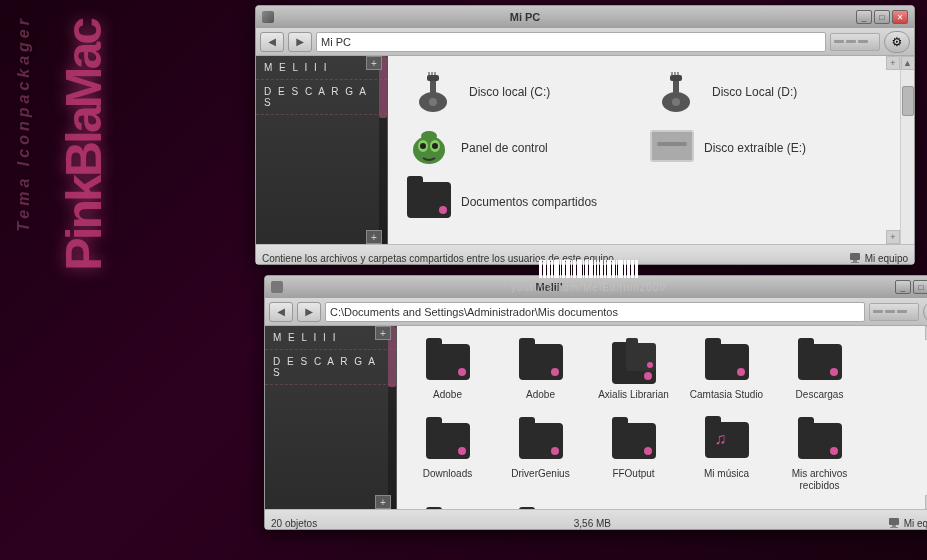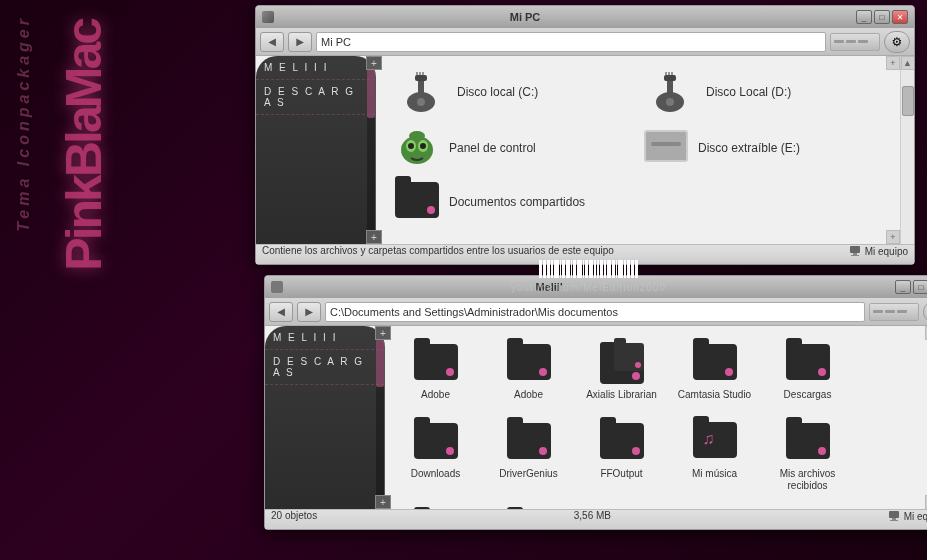--- a/index.html
+++ b/index.html
@@ -150,28 +150,27 @@
       border: 1px solid #999;
       border-radius: 12px;
       cursor: pointer;
       display: flex;
       align-items: center;
       justify-content: center;
       font-size: 12px;
     }
 
     .sidebar {
-      width: 120px;
+      width: 132px;
       background: linear-gradient(to bottom, #3a3a3a, #2a2a2a);
       border-right: 1px solid #555;
       display: flex;
       flex-direction: column;
       position: relative;
       flex-shrink: 0;
-      border-radius: 21px;
     }
 
     .sidebar-item {
       color: #ddd;
       font-size: 10px;
       padding: 6px 8px;
       cursor: pointer;
       letter-spacing: 2px;
       text-transform: uppercase;
       border-bottom: 1px dashed rgba(200,100,150,0.3);
@@ -257,21 +256,21 @@
 
     .status-bar {
       position: absolute;
       bottom: 0;
       left: 0;
       right: 0;
       height: 20px;
       background: linear-gradient(to bottom, #e0e0e0, #d0d0d0);
       border-top: 1px solid #bbb;
       display: flex;
-      align-items: flex-start;
+      align-items: flex-end;
       padding: 0 6px;
       font-size: 10px;
       color: #333;
       gap: 8px;
     }
 
     .status-right {
       margin-left: auto;
       display: flex;
       align-items: center;

